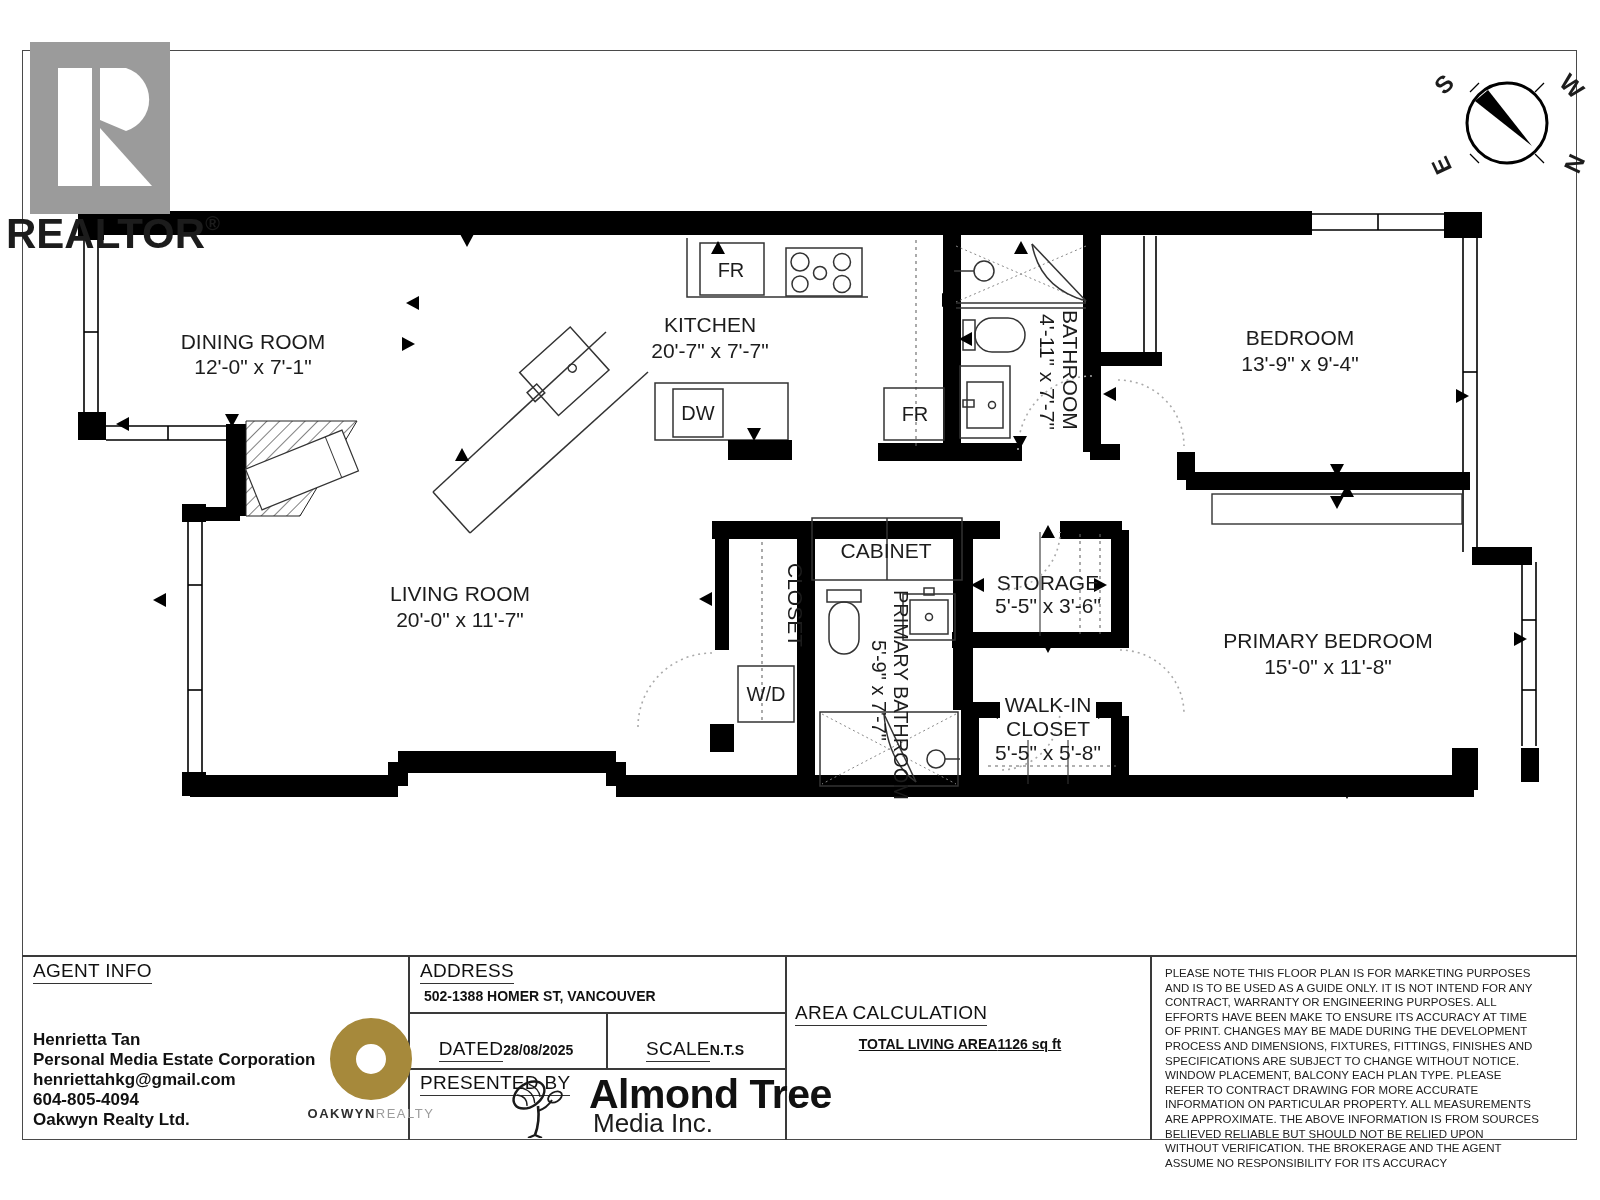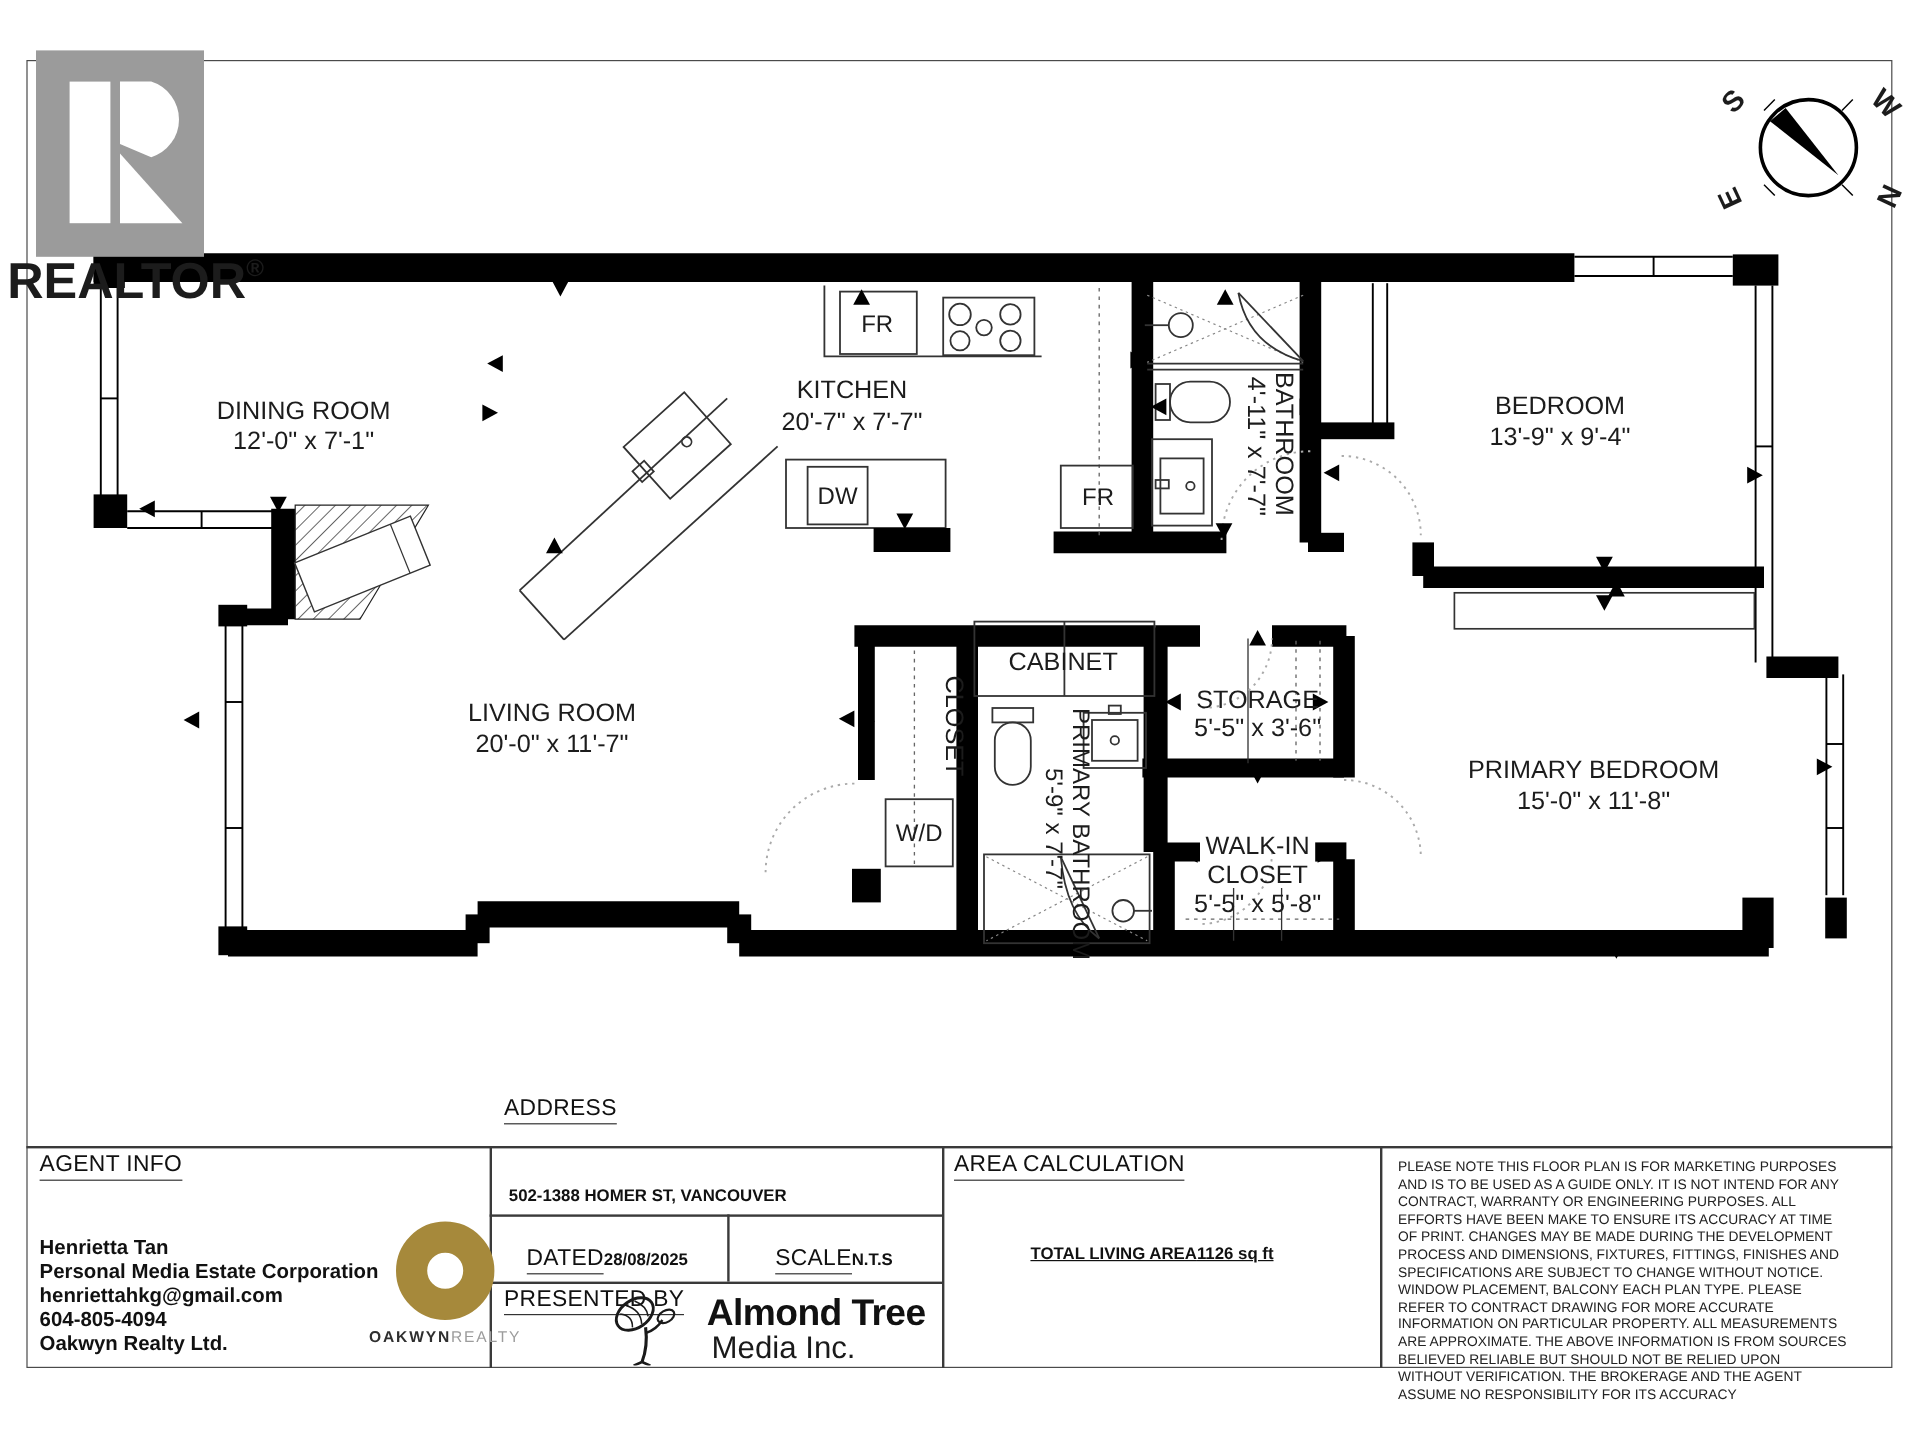--- a/index.html
+++ b/index.html
@@ -12,21 +12,21 @@
   .uhead{font-size:19px;color:#111;border-bottom:1.5px solid #333;display:inline-block;
          padding-bottom:1px;letter-spacing:.3px;white-space:nowrap;}
   .bval{font-weight:bold;font-size:14px;white-space:nowrap;}
   .agent-lines div{font-weight:bold;font-size:17px;line-height:20px;white-space:nowrap;}
   .flexrow{position:absolute;display:flex;justify-content:center;align-items:baseline;}
   .oak-ring{position:absolute;width:30px;height:30px;border:26px solid #a6893b;border-radius:50%;}
   .oak-text{position:absolute;width:180px;text-align:center;font-size:13px;letter-spacing:1.5px;white-space:nowrap;}
   .oak-text .b{font-weight:bold;color:#2f2f2f;}
   .oak-text .g{color:#9c9c9c;font-weight:normal;}
   .almond-row{position:absolute;display:flex;align-items:flex-start;}
-  .almond-name1{font-size:31px;font-weight:bold;letter-spacing:-.5px;line-height:32px;white-space:nowrap;}
+  .almond-name1{font-size:41px;font-weight:bold;letter-spacing:-.5px;line-height:32px;white-space:nowrap;}
   .almond-name2{font-size:26px;font-weight:normal;color:#1a1a1a;line-height:27px;padding-left:4px;white-space:nowrap;}
   .disclaimer{position:absolute;font-size:11.5px;line-height:14.6px;color:#222;width:375px;}
 </style>
 </head>
 <body>
 
 <div class="sheet">
   <div class="frame"></div>
 
   <svg width="1600" height="1200" viewBox="0 0 1600 1200" style="position:absolute;left:0;top:0;" font-family="Liberation Sans, sans-serif">
@@ -348,21 +348,21 @@
         <div>604-805-4094</div>
         <div>Oakwyn Realty Ltd.</div>
       </div>
       <div class="oak-ring" style="left:330px;top:1018px;"></div>
       <div class="oak-text" style="left:281px;top:1106px;">
         <span class="b">OAKWYN</span><span class="g">REALTY</span>
       </div>
     </div>
 
     <div>
-      <span class="uhead" style="position:absolute;left:420px;top:913px;">ADDRESS</span>
+      <span class="uhead" style="position:absolute;left:420px;top:960px;">ADDRESS</span>
       <div class="bval" style="position:absolute;left:424px;top:988px;">502-1388 HOMER ST, VANCOUVER</div>
       <div class="flexrow" style="left:420px;top:1038px;width:172px;">
         <span class="uhead">DATED</span>
         <span class="bval">28/08/2025</span>
       </div>
       <div class="flexrow" style="left:614px;top:1038px;width:162px;">
         <span class="uhead">SCALE</span>
         <span class="bval">N.T.S</span>
       </div>
       <span class="uhead" style="position:absolute;left:420px;top:1072px;">PRESENTED BY</span>
@@ -382,21 +382,21 @@
           </g>
         </svg>
         <div>
           <div class="almond-name1">Almond Tree</div>
           <div class="almond-name2">Media Inc.</div>
         </div>
       </div>
     </div>
 
     <div>
-      <span class="uhead" style="position:absolute;left:795px;top:960px;">AREA CALCULATION</span>
+      <span class="uhead" style="position:absolute;left:795px;top:1002px;">AREA CALCULATION</span>
       <div class="flexrow" style="left:795px;top:1036px;width:330px;text-decoration:underline;">
         <span class="bval">TOTAL LIVING AREA</span>
         <span class="bval">1126 sq ft</span>
       </div>
     </div>
 
     <div class="disclaimer" style="left:1165px;top:966px;">PLEASE NOTE THIS FLOOR PLAN IS FOR MARKETING PURPOSES AND IS TO BE USED AS A GUIDE ONLY. IT IS NOT INTEND FOR ANY CONTRACT, WARRANTY OR ENGINEERING PURPOSES. ALL EFFORTS HAVE BEEN MAKE TO ENSURE ITS ACCURACY AT TIME OF PRINT. CHANGES MAY BE MADE DURING THE DEVELOPMENT PROCESS AND DIMENSIONS, FIXTURES, FITTINGS, FINISHES AND SPECIFICATIONS ARE SUBJECT TO CHANGE WITHOUT NOTICE. WINDOW PLACEMENT, BALCONY EACH PLAN TYPE. PLEASE REFER TO CONTRACT DRAWING FOR MORE ACCURATE INFORMATION ON PARTICULAR PROPERTY. ALL MEASUREMENTS ARE APPROXIMATE. THE ABOVE INFORMATION IS FROM SOURCES BELIEVED RELIABLE BUT SHOULD NOT BE RELIED UPON WITHOUT VERIFICATION. THE BROKERAGE AND THE AGENT ASSUME NO RESPONSIBILITY FOR ITS ACCURACY</div>
   </div>
 </div>
 

